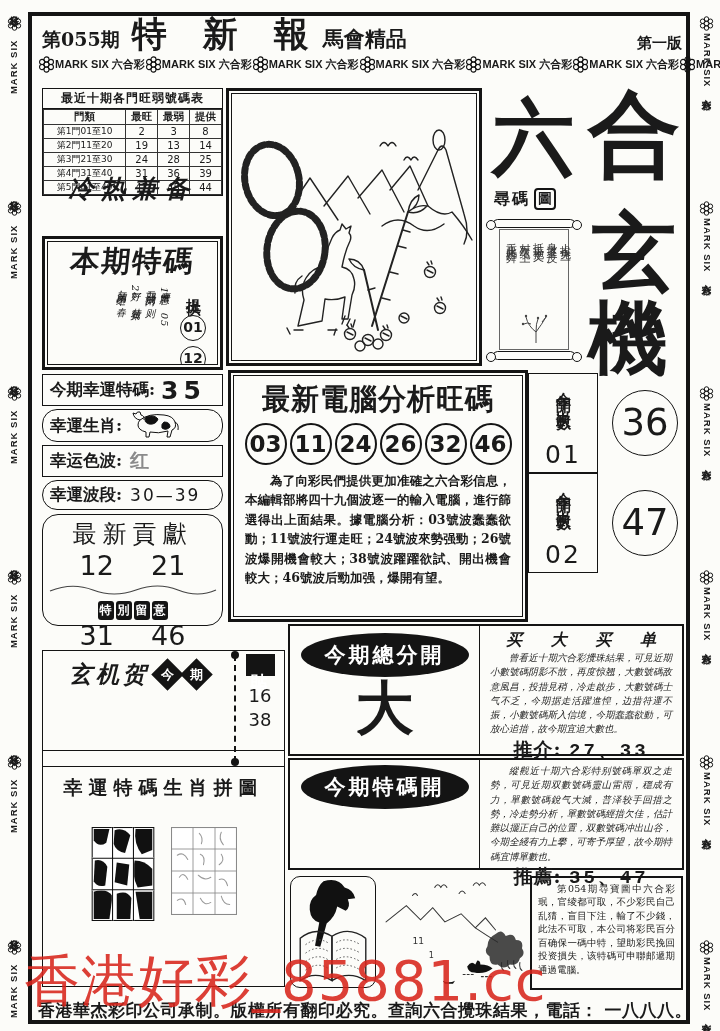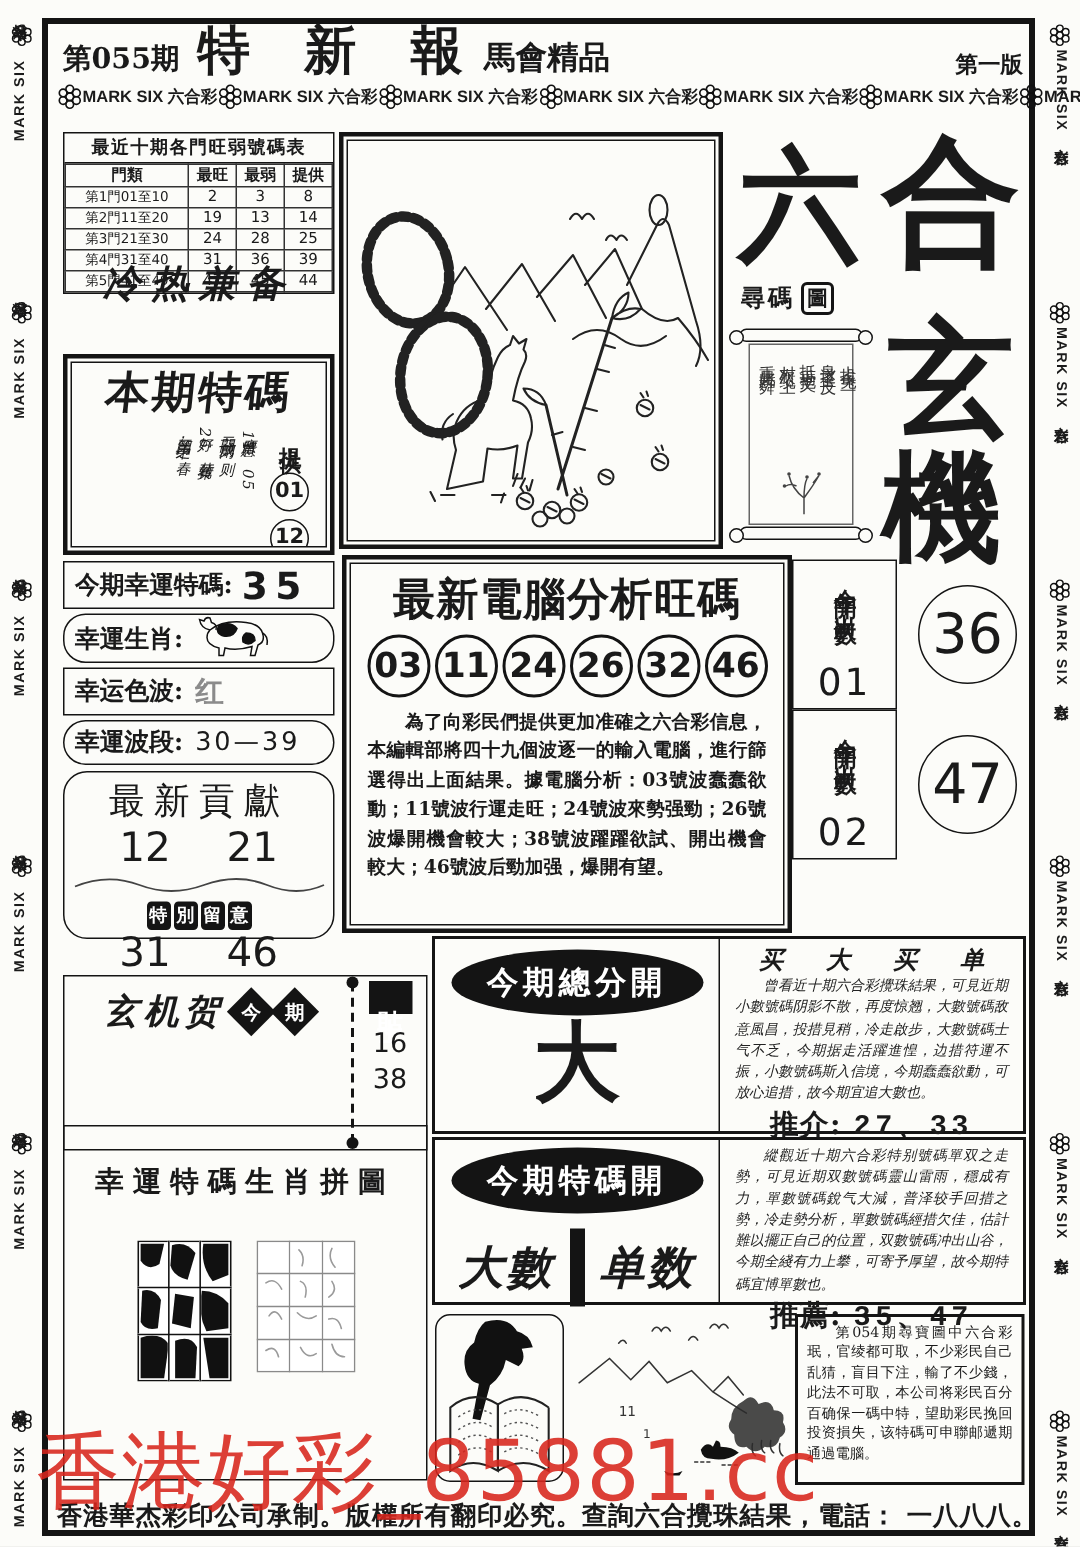--- a/index.html
+++ b/index.html
@@ -745,25 +745,20 @@
       <div class="rec">
         <span>推介:</span>
         <span class="v">27、33</span>
       </div>
     </div>
   </div>
 
   <div class="abs open-box" style="left:288px;top:758px;width:396px;height:112px;">
     <div class="ob-left" style="padding-top:5px;">
       <div class="ellip">今期特碼開</div>
-      <div class="tpair">
-        <span class="w">大數</span>
-        <span class="tbar"></span>
-        <span class="w">单数</span>
-      </div>
     </div>
     <div class="ob-right">
       <div class="essay">縱觀近十期六合彩特别號碼單双之走勢，可見近期双數號碼靈山雷雨，穩成有力，單數號碼銳气大減，普泽较手回措之勢，冷走勢分析，單數號碼經措欠佳，估計難以擺正自己的位置，双數號碼冲出山谷，今期全綫有力上攀，可寄予厚望，故今期特碼宜博單數也。</div>
       <div class="rec">
         <span>推薦:</span>
         <span class="v">35、47</span>
       </div>
     </div>
   </div>
 

